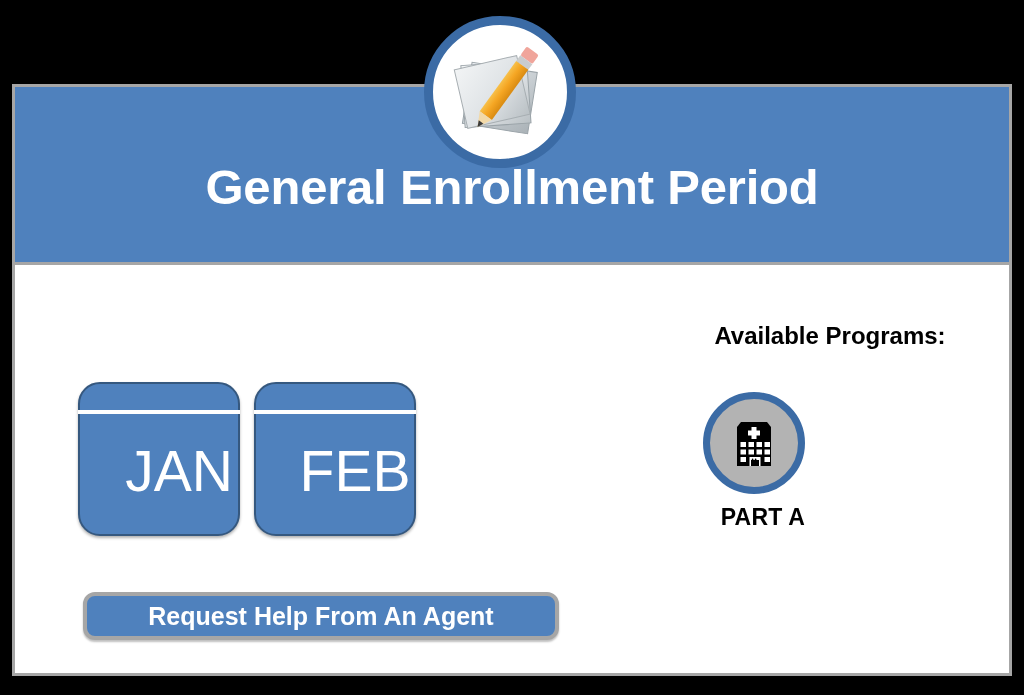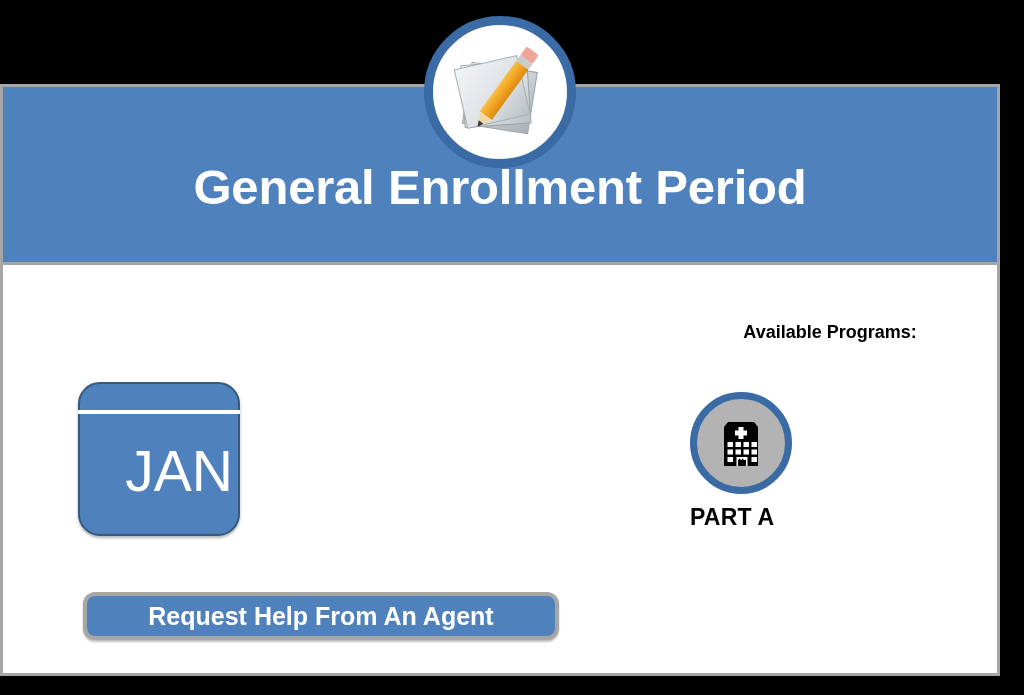--- a/index.html
+++ b/index.html
@@ -17,21 +17,21 @@
   #stage {
     position: relative;
     width: 1024px;
     height: 695px;
     background: #000000;
   }
 
   
   .card {
     position: absolute;
-    left: 0;
+    left: 12px;
     top: 84px;
     width: 1000px;
     height: 592px;
     background: #ffffff;
     border: 3px solid #a6a6a6;
     box-sizing: border-box;
   }
 
   .header-band {
     position: absolute;
@@ -156,38 +156,38 @@
   }
 
   
   .programs-title {
     position: absolute;
     left: 650px;
     top: 322px;
     width: 360px;
     text-align: center;
     color: #000000;
-    font-size: 18px;
+    font-size: 24px;
     font-weight: bold;
   }
 
   .programs-row {
     position: absolute;
     left: 690px;
     top: 392px;
     width: 290px;
     display: flex;
     justify-content: space-between;
   }
 
   .program {
     width: 115px;
     display: flex;
     flex-direction: column;
-    align-items: flex-start;
+    align-items: flex-end;
     cursor: pointer;
   }
   .program-circle {
     width: 102px;
     height: 102px;
     border-radius: 50%;
     background: #b3b3b3;
     border: 7px solid #3b6ba5;
     box-sizing: border-box;
     display: flex;
@@ -261,20 +261,24 @@
       </g>
     </svg>
   </div>
 
 
   <div class="months">
     <div class="month-box">
       <div class="month-rule"></div>
       <div class="month-label">JAN</div>
     </div>
+    <div class="month-box">
+      <div class="month-rule"></div>
+      <div class="month-label">FEB</div>
+    </div>
   </div>
 
   <div class="agent-button">
     <span class="agent-button-label">Request Help From An Agent</span>
   </div>
 
   <div class="programs-title">Available Programs:</div>
 
   <div class="programs-row">
 

